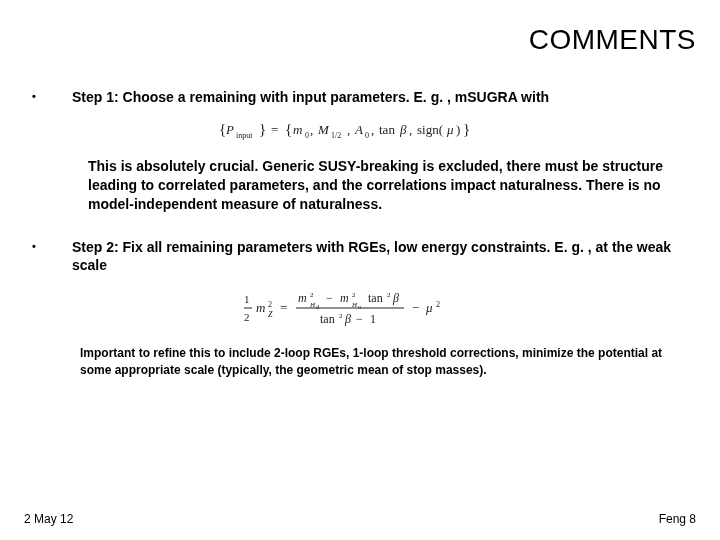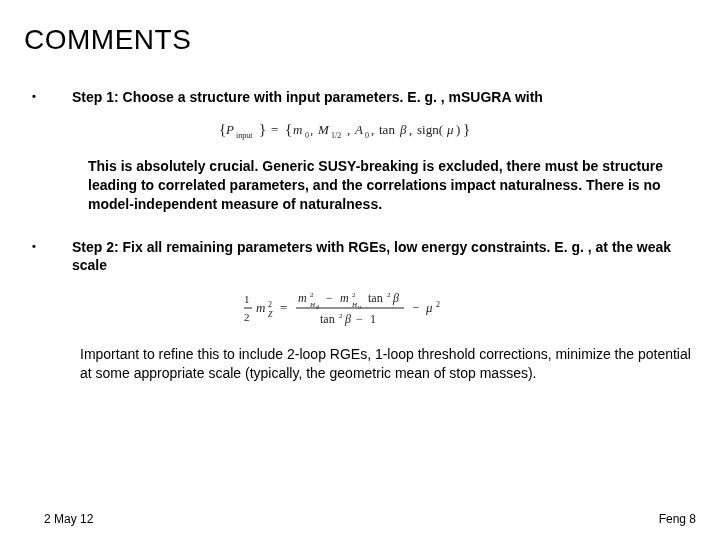--- a/index.html
+++ b/index.html
@@ -8,21 +8,21 @@
     height: 540px;
     font-family: Arial, Helvetica, sans-serif;
     color: #000;
     background: #fff;
     position: relative;
     padding: 24px 24px 0 24px;
   }
   .title {
     font-size: 28px;
     font-weight: 400;
-    text-align: left;
+    text-align: right;
     margin-bottom: 32px;
     letter-spacing: 0.5px;
   }
   .bullets { padding-left: 8px; }
   .bullet-row {
     display: flex;
     align-items: flex-start;
     font-size: 14px;
     font-weight: 700;
     margin-bottom: 6px;
@@ -40,47 +40,46 @@
   }
   .eqn svg { display: inline-block; vertical-align: middle; }
   .para {
     font-size: 14px;
     font-weight: 700;
     line-height: 1.35;
     margin-left: 56px;
     margin-bottom: 24px;
   }
   .para2 {
-    font-size: 14px;
-    font-weight: 400;
+    font-size: 12px;
+    font-weight: 700;
     line-height: 1.35;
     margin-left: 48px;
     margin-bottom: 8px;
   }
   .footer {
     position: absolute;
     bottom: 14px;
     left: 24px;
     right: 24px;
     display: flex;
     justify-content: space-between;
     font-size: 12px;
-    margin-left: 20px;
   }
 </style>
 </head>
 <body>
 
 <div class="title">COMMENTS</div>
 
 <div class="bullets">
 
   <div class="bullet-row">
     <div class="bullet-mark">•</div>
-    <div class="bullet-text">Step 1: Choose a structure with input parameters.  E. g. , mSUGRA with</div>
+    <div class="bullet-text">Step 1: Choose a remaining with input parameters.  E. g. , mSUGRA with</div>
   </div>
 
   <div class="eqn" title="\{P_{\mathrm{input}}\} = \{ m_0, M_{1/2}, A_0, \tan\beta, \mathrm{sign}(\mu) \}">
     <svg width="290" height="26" viewBox="0 0 290 26">
       <g font-family="Georgia, 'Times New Roman', serif" fill="#222" font-style="italic">
         <text x="0" y="17" font-size="15" font-style="normal">{</text>
         <text x="7" y="17" font-size="13">P</text>
         <text x="17" y="21" font-size="8" font-style="normal">input</text>
         <text x="40" y="17" font-size="15" font-style="normal">}</text>
         <text x="52" y="17" font-size="13" font-style="normal">=</text>

